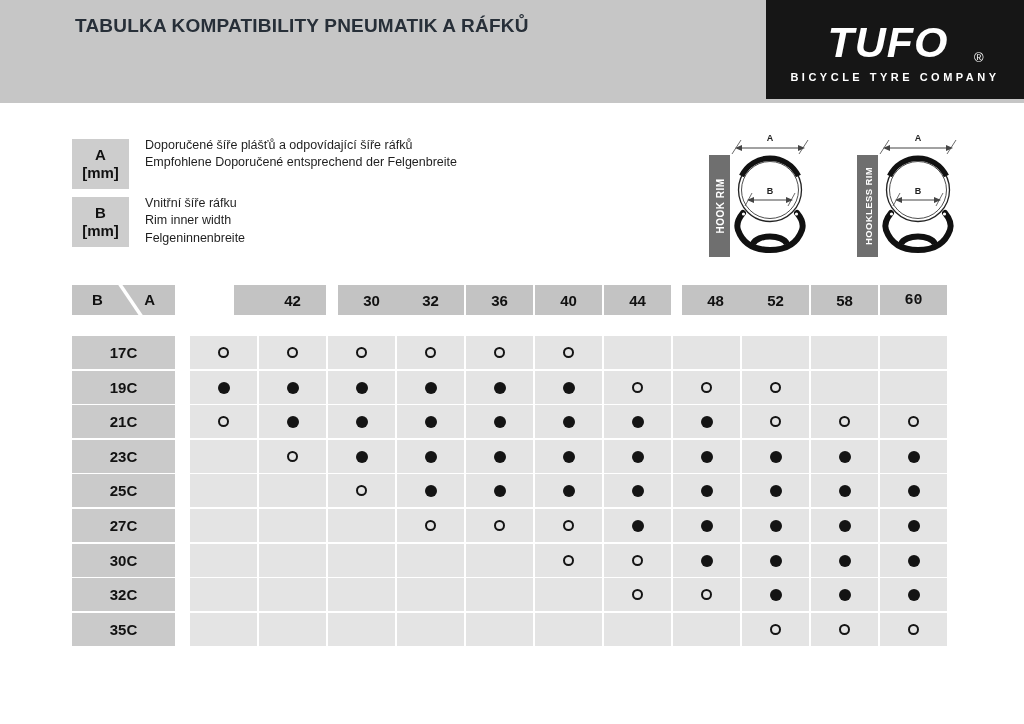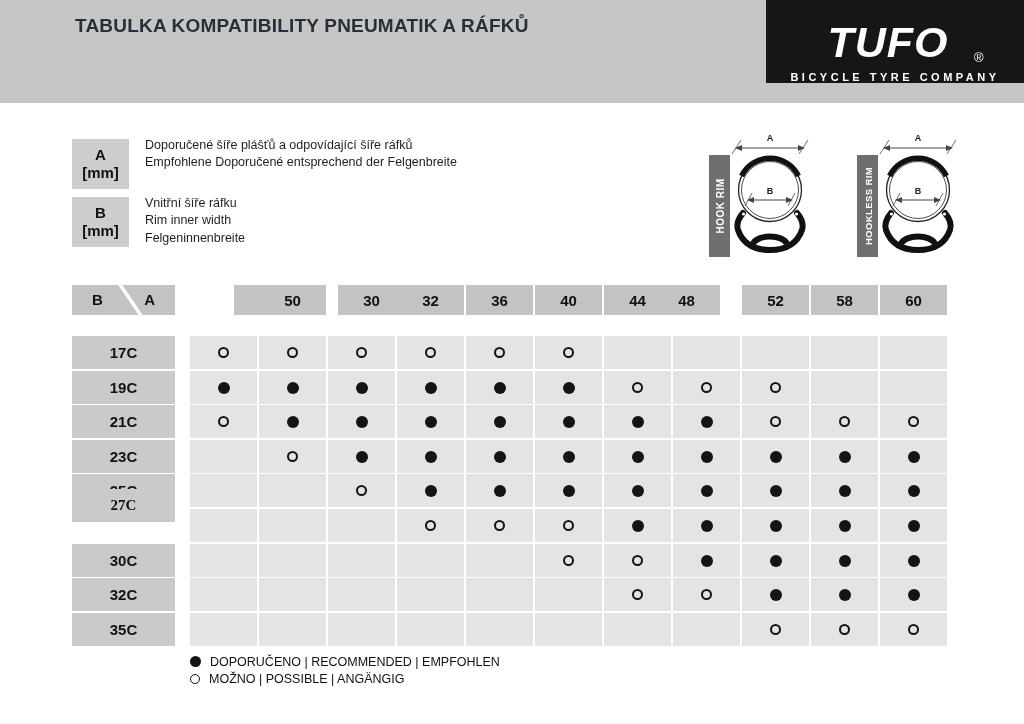--- a/index.html
+++ b/index.html
@@ -7,21 +7,21 @@
     --header-cell:#c3c3c3; --label-cell:#cacaca; --data-cell:#e4e4e4;
     --diagram-bar:#6f6f6f; --ink:#1a1a1a;
   }
   html,body{margin:0;padding:0;background:#fff;}
   .page{position:relative;width:1024px;height:724px;background:#fff;overflow:hidden;
         font-family:"Liberation Sans",sans-serif;color:var(--ink);}
   
   .topband{position:absolute;left:0;top:0;width:1024px;height:103px;background:var(--band);}
   .titles{position:absolute;left:75px;top:13px;}
   .titles div{font-size:19px;font-weight:bold;line-height:25px;color:var(--title-ink);letter-spacing:.2px;}
-  .logobox{position:absolute;right:0;top:0;width:258px;height:83px;background:var(--logo-bg);}
+  .logobox{position:absolute;right:0;top:0;width:258px;height:99px;background:var(--logo-bg);}
   .logobox svg{display:block;}
   
   .keybox{position:absolute;width:57px;height:50px;background:var(--key-box);
           display:flex;flex-direction:column;align-items:center;justify-content:center;
           font-weight:bold;font-size:15px;line-height:18px;color:#111;}
   .keybox.kA{left:72px;top:139px;} .keybox.kB{left:72px;top:197px;}
   .keytext{position:absolute;left:145px;font-size:12.5px;line-height:17.4px;color:#1f1f1f;}
   .keytext.tA{top:137px;} .keytext.tB{top:195px;}
   
   .diag{position:absolute;top:127px;}
@@ -145,30 +145,30 @@
   <div class="table-layer">
     <div class="corner">
       <span class="cb">B</span>
       <span class="ca">A</span>
       <svg width="103" height="30" viewBox="0 0 103 30">
         <line x1="47" y1="-2" x2="70" y2="32" stroke="#ffffff" stroke-width="3.5"></line>
       </svg>
     </div>
     <div>
         <div class="hcell" style="left: 190px; margin-left: 44px;">25</div>
-        <div class="hcell" style="left: 259px;">50</div>
+        <div class="hcell" style="left: 259px;">42</div>
         <div class="hcell" style="left: 338px;">30</div>
         <div class="hcell" style="left: 397px;">32</div>
         <div class="hcell" style="left: 466px;">36</div>
         <div class="hcell" style="left: 535px;">40</div>
         <div class="hcell" style="left: 604px;">44</div>
-        <div class="hcell" style="left: 653px;">48</div>
+        <div class="hcell" style="left: 682px;">48</div>
         <div class="hcell" style="left: 742px;">52</div>
         <div class="hcell" style="left: 811px;">58</div>
-        <div class="hcell" style="left: 880px;">60</div>
+        <div class="hcell" style="left: 880px; font-family: Liberation Mono, monospace;">60</div>
       </div>
     <div>
         <div class="rlabel" style="top: 336px;">17C</div>
         <div class="dcell" style="left: 190px; top: 336px;">
           <span class="dot open"></span>
         </div>
         <div class="dcell" style="left: 259px; top: 336px;">
           <span class="dot open"></span>
         </div>
         <div class="dcell" style="left: 328px; top: 336px;">
@@ -307,21 +307,21 @@
         </div>
         <div class="dcell" style="left: 742px; top: 474px;">
           <span class="dot filled"></span>
         </div>
         <div class="dcell" style="left: 811px; top: 474px;">
           <span class="dot filled"></span>
         </div>
         <div class="dcell" style="left: 880px; top: 474px;">
           <span class="dot filled"></span>
         </div>
-        <div class="rlabel" style="top: 489px; font-family: Liberation Serif, serif;">27C</div>
+        <div class="rlabel" style="top: 509px;">27C</div>
         <div class="dcell" style="left: 190px; top: 509px;"></div>
         <div class="dcell" style="left: 259px; top: 509px;"></div>
         <div class="dcell" style="left: 328px; top: 509px;"></div>
         <div class="dcell" style="left: 397px; top: 509px;">
           <span class="dot open"></span>
         </div>
         <div class="dcell" style="left: 466px; top: 509px;">
           <span class="dot open"></span>
         </div>
         <div class="dcell" style="left: 535px; top: 509px;">
@@ -402,24 +402,14 @@
         </div>
         <div class="dcell" style="left: 811px; top: 613px;">
           <span class="dot open"></span>
         </div>
         <div class="dcell" style="left: 880px; top: 613px;">
           <span class="dot open"></span>
         </div>
       </div>
   </div>
 
-  <div class="flegend">
-    <div class="row">
-      <span class="dot filled"></span>
-      <span>DOPORUČENO | RECOMMENDED | EMPFOHLEN</span>
-    </div>
-    <div class="row">
-      <span class="dot open"></span>
-      <span>MOŽNO | POSSIBLE | ANGÄNGIG</span>
-    </div>
-  </div>
 
 </div>
 
 </body></html>

